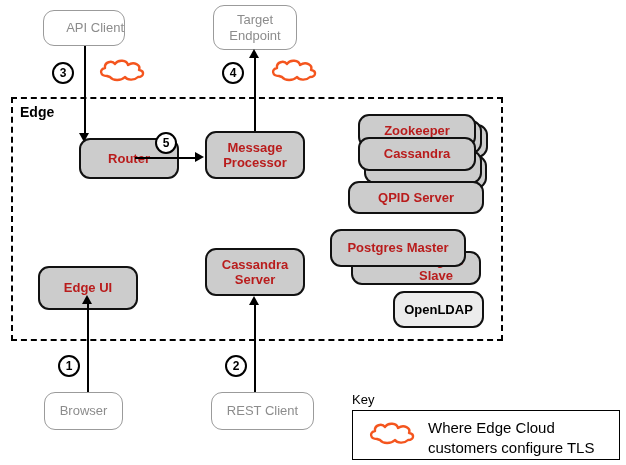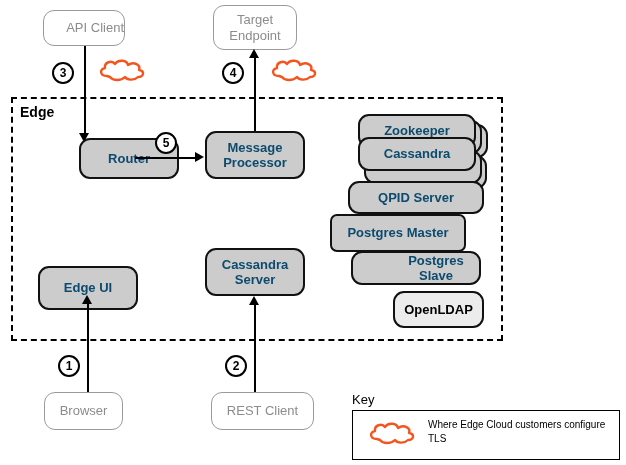--- a/index.html
+++ b/index.html
@@ -28,21 +28,21 @@
     text-align: center;
     line-height: 1.18;
     border-radius: 11px;
   }
   .node .lbl { display: block; width: 100%; }
 
   
   .node.solid {
     background: #cccccc;
     border: 2.2px solid #111111;
-    color: #0c4a6e;
+    color: #b91c1c;
     font-weight: bold;
     font-size: 13px;
   }
   
   .node.light {
     background: #ececec;
     border: 2.2px solid #111111;
     color: #000000;
     font-weight: bold;
     font-size: 13px;
@@ -131,21 +131,21 @@
     color: #000000;
   }
   #key-box {
     position: absolute;
     box-sizing: border-box;
     border: 1.6px solid #000000;
     background: #ffffff;
   }
   #key-text {
     position: absolute;
-    font-size: 10px;
+    font-size: 15px;
     color: #000000;
     line-height: 1.35;
     width: 180px;
   }
 </style>
 </head>
 <body>
 
 <div id="stage">
 
@@ -226,21 +226,21 @@
   </div>
 
   <div class="node solid" style="left:358px; top:137px; width:118px; height:34px; z-index:3;">
     <span class="lbl">Cassandra</span>
   </div>
 
   <div class="node solid" style="left:351px; top:251px; width:130px; height:34px; z-index:2;padding-left:40px;">
     <span class="lbl">Postgres Slave</span>
   </div>
 
-  <div class="node solid" style="left:330px; top:214px; width:136px; height:38px; z-index:3;border-radius:7px;">
+  <div class="node solid" style="left:330px; top:229px; width:136px; height:38px; z-index:3;">
     <span class="lbl">Postgres Master</span>
   </div>
 
   <div class="node light" style="left:393px; top:291px; width:91px; height:37px; z-index:3;">
     <span class="lbl">OpenLDAP</span>
   </div>
 
   <div class="node ghost" id="n-browser" style="left:44px; top:392px; width:79px; height:38px;">
     <span class="lbl">Browser</span>
   </div>

